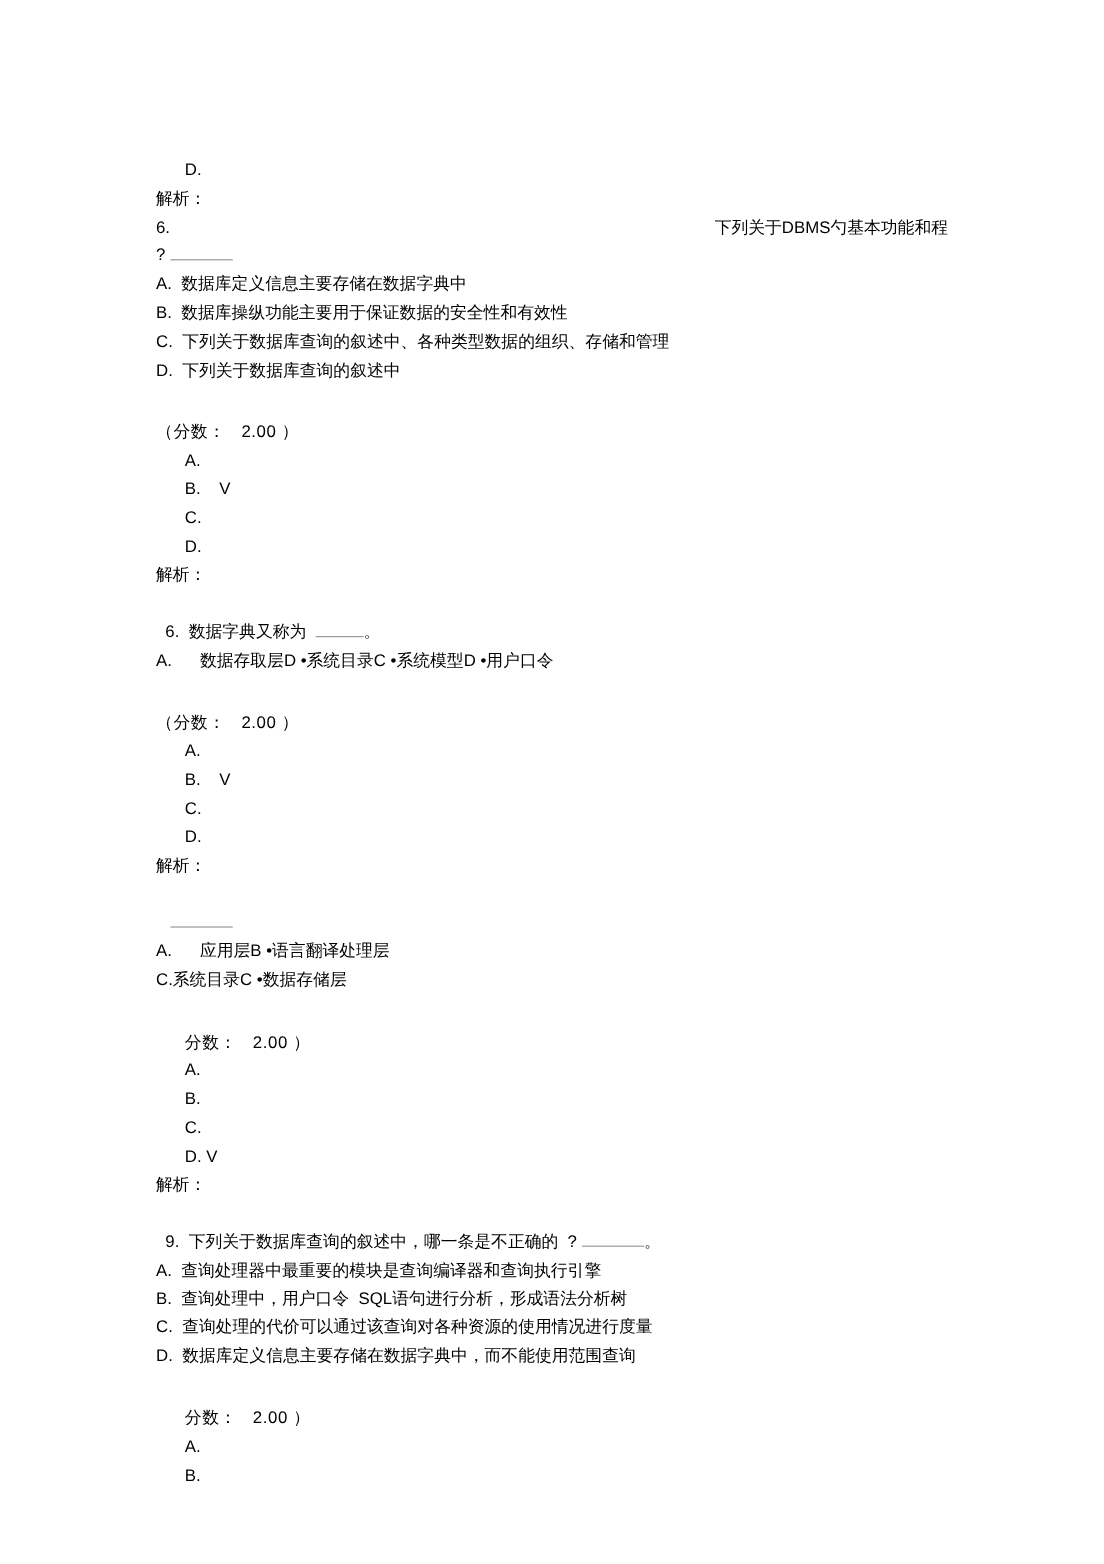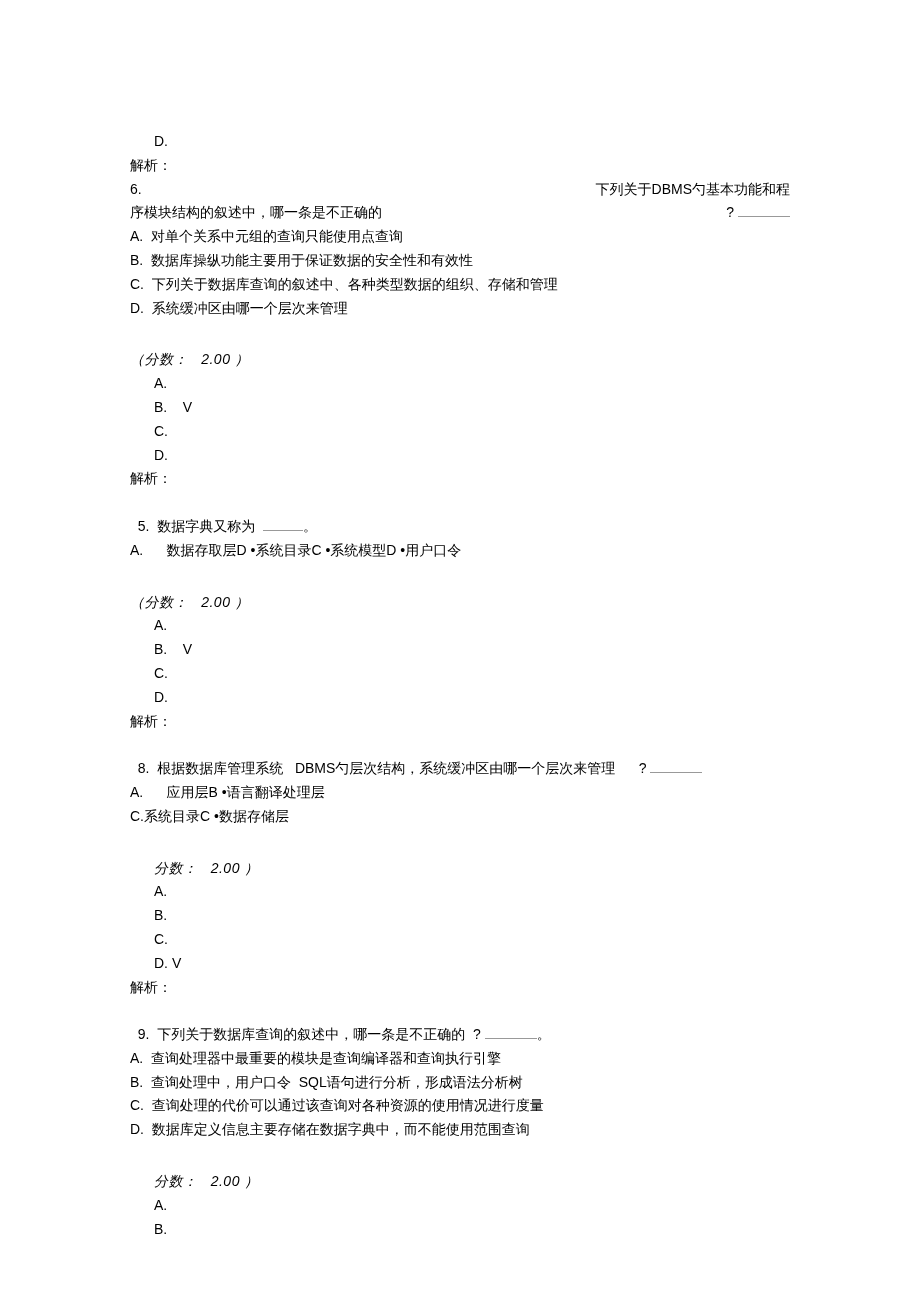--- a/index.html
+++ b/index.html
@@ -14,71 +14,70 @@
     color: #000000;
     line-height: 1.7;
     padding: 130px 130px 40px 130px;
     box-sizing: border-box;
   }
   .indent-1 { padding-left: 24px; }
   .line { white-space: pre; }
   .blank { display:inline-block; border-bottom:1px solid #999; height:0.9em; vertical-align:baseline; }
   .blank-short { width:40px; }
   .blank-med { width:52px; }
-  .score { letter-spacing: 0.5px; font-style: italic; }
+  .score { letter-spacing: 0.5px; }
   .q-split {
     display: flex;
     justify-content: space-between;
     align-items: baseline;
   }
   .q-split .left { flex: 0 0 auto; }
   .q-split .right { flex: 0 0 auto; text-align: right; }
 </style>
 </head>
 <body>
 
 <div class="indent-1"><span>D.</span></div>
 <div><span>解析：</span></div>
 
 <div class="q-split">
   <span class="left">6.</span>
   <span class="right">下列关于DBMS勺基本功能和程</span>
 </div>
 <div class="q-split">
-  <span class="left">序模块结构的叙述中，哪一条是不正确的</span>
   <span class="right">
     <span>?</span> <span class="blank blank-med"></span>
   </span>
 </div>
-<div class="line"><span>A.  对单个关系中元组的查询只能使用点查询</span></div>
+<div class="line"><span>A.  数据库定义信息主要存储在数据字典中</span></div>
 <div class="line"><span>B.  数据库操纵功能主要用于保证数据的安全性和有效性</span></div>
 <div class="line"><span>C.  下列关于数据库查询的叙述中、各种类型数据的组织、存储和管理</span></div>
-<div class="line"><span>D.  系统缓冲区由哪一个层次来管理</span></div>
+<div class="line"><span>D.  下列关于数据库查询的叙述中</span></div>
 <div style="height:28px"></div>
 <div class="line score"><span>（分数：   2.00 ）</span></div>
 <div class="line indent-1"><span>A.</span></div>
 <div class="line indent-1"><span>B.    V</span></div>
 <div class="line indent-1"><span>C.</span></div>
 <div class="line indent-1"><span>D.</span></div>
 <div><span>解析：</span></div>
 
 <div class="line">
-  <span>5.  数据字典又称为  </span><span class="blank blank-short"></span><span>。</span>
+  <span>6.  数据字典又称为  </span><span class="blank blank-short"></span><span>。</span>
 </div>
 <div class="line"><span>A.      数据存取层D •系统目录C •系统模型D •用户口令</span></div>
 <div style="height:28px"></div>
 <div class="line score"><span>（分数：   2.00 ）</span></div>
 <div class="line indent-1"><span>A.</span></div>
 <div class="line indent-1"><span>B.    V</span></div>
 <div class="line indent-1"><span>C.</span></div>
 <div class="line indent-1"><span>D.</span></div>
 <div><span>解析：</span></div>
 
 <div class="line">
-  <span>8.  根据数据库管理系统   DBMS勺层次结构，系统缓冲区由哪一个层次来管理      ?</span> <span class="blank blank-med"></span>
+   <span class="blank blank-med"></span>
 </div>
 <div class="line"><span>A.      应用层B •语言翻译处理层</span></div>
 <div class="line"><span>C.系统目录C •数据存储层</span></div>
 <div style="height:28px"></div>
 <div class="line indent-1 score"><span>分数：   2.00 ）</span></div>
 <div class="line indent-1"><span>A.</span></div>
 <div class="line indent-1"><span>B.</span></div>
 <div class="line indent-1"><span>C.</span></div>
 <div class="line indent-1"><span>D. V</span></div>
 <div><span>解析：</span></div>

